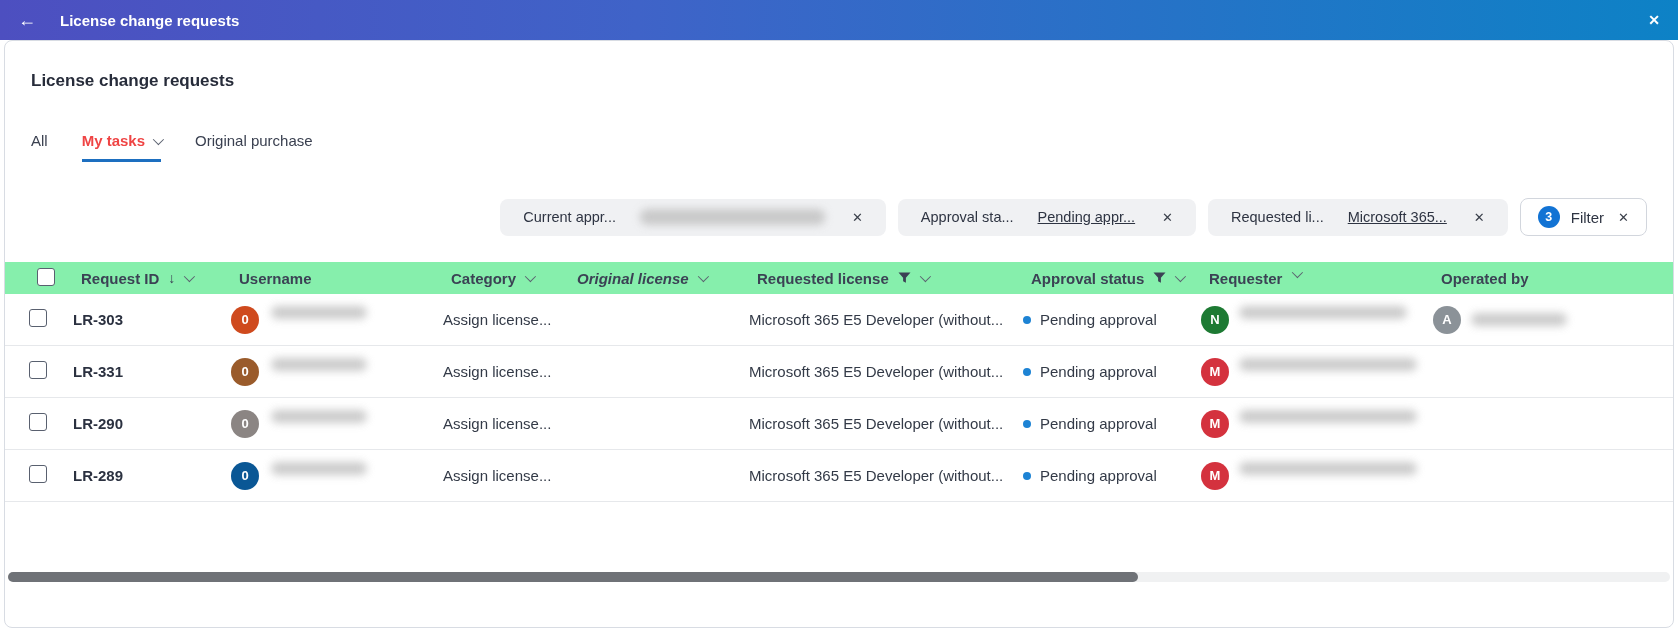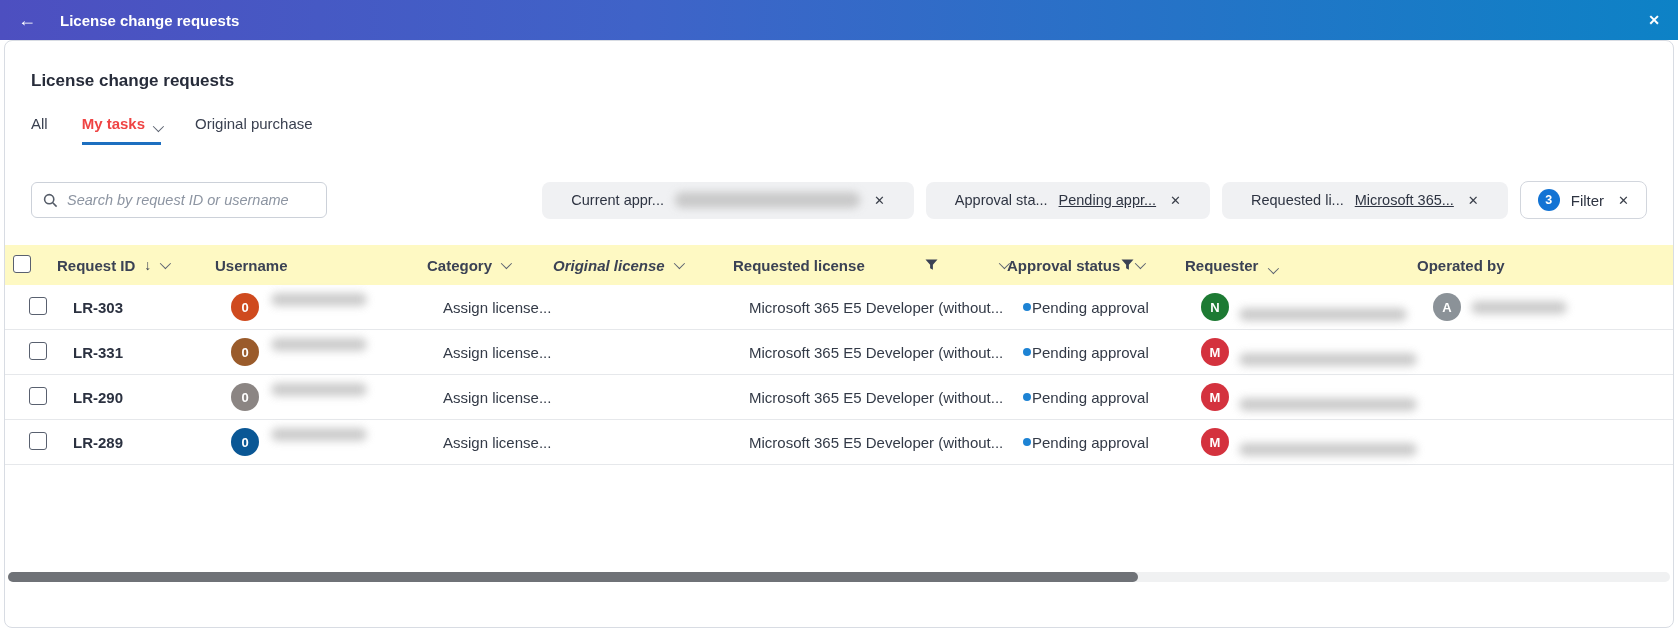--- a/index.html
+++ b/index.html
@@ -15,65 +15,65 @@
 
   
   .card { position: relative; margin: 0 4px; height: 588px; background: #fff;
     border: 1px solid #d8dce3; border-radius: 8px; overflow: hidden; }
   .pad { padding: 0 26px; }
 
   .page-title { margin-top: 30px; font-size: 17px; font-weight: 700; color: #272c3a; }
 
   
   .tabs { display: flex; gap: 34px; margin-top: 24px; color: #3a4050; }
-  .tab { display: flex; align-items: flex-end; gap: 8px; padding-bottom: 10px;
-    border-bottom: 3px solid transparent; cursor: pointer; }
+  .tab { display: flex; align-items: center; gap: 8px; padding-bottom: 10px;
+    border-bottom: 3px solid transparent; cursor: pointer; margin-top: 17px; }
   .tab.active { font-weight: 700; border-bottom-color: #1d6fc0; color: #ef4444; }
 
   .chev { width: 8px; height: 8px; border-right: 1.6px solid #5b6270; border-bottom: 1.6px solid #5b6270;
     transform: rotate(45deg) translateY(-2px); display: inline-block; flex: 0 0 auto; }
 
   
   .toolbar { display: flex; align-items: center; margin-top: 36px; }
   .search { width: 296px; height: 36px; border: 1px solid #ccd1d9; border-radius: 6px;
     display: flex; align-items: center; gap: 9px; padding: 0 11px; background: #fff; }
   .search input { border: none; outline: none; flex: 1; font-family: inherit; font-size: 14.5px;
     font-style: italic; color: #454b57; background: transparent; }
   .search input::placeholder { color: #8d95a2; font-style: italic; }
 
   .chips { margin-left: auto; display: flex; align-items: center; gap: 12px; }
   .chip { background: #f0f1f3; border-radius: 8px; height: 37px; display: flex; align-items: center;
-    gap: 11px; padding: 0 29px; font-size: 14.5px; color: #2e3442; }
+    gap: 24px; padding: 0 23px; font-size: 14.5px; color: #2e3442; }
   .chip .vlink { text-decoration: underline; cursor: pointer; }
   .xbtn { font-size: 13px; color: #3a3f4a; cursor: pointer; margin-left: 3px; }
   .btn { background: #fff; border: 1px solid #d2d6dd; border-radius: 8px; height: 38px;
     display: flex; align-items: center; gap: 11px; padding: 0 17px; font-size: 15px;
     color: #2e3442; cursor: pointer; }
   .badge { width: 22px; height: 22px; border-radius: 50%; background: #1273d4; color: #fff;
     font-size: 12.5px; font-weight: 700; display: flex; align-items: center; justify-content: center; }
 
   .row2 { display: flex; align-items: center; margin-top: 20px; }
   .selected { margin-left: auto; font-style: italic; color: #7d838e; font-size: 14.5px; }
 
   
   .table { margin-top: 26px; }
-  .thead { display: flex; align-items: center; height: 40px; background: #fef9c3;
-    font-weight: 700; font-size: 15px; color: #3b4254; padding-left: 8px; }
-  .tr { display: flex; align-items: center; height: 45px; border-bottom: 1px solid #e6e8eb;
+  .thead { display: flex; align-items: center; height: 32px; background: #86efac;
+    font-weight: 700; font-size: 15px; color: #3b4254; padding-left: 32px; }
+  .tr { display: flex; align-items: center; height: 52px; border-bottom: 1px solid #e6e8eb;
     padding-left: 24px; background: #fff; }
   .hcell { display: flex; align-items: center; gap: 9px; }
 
   .c-check { width: 44px; flex: 0 0 auto; }
   .c-id    { width: 158px; flex: 0 0 auto; }
   .c-user  { width: 212px; flex: 0 0 auto; display: flex; align-items: flex-start; gap: 12px; }
   .c-cat   { width: 126px; flex: 0 0 auto; }
   .c-orig  { width: 180px; flex: 0 0 auto; font-style: italic; }
-  .c-req   { width: 274px; flex: 0 0 auto; justify-content: space-between; }
-  .c-appr  { width: 178px; flex: 0 0 auto; display: flex; align-items: center; gap: 1px; }
-  .c-reqr  { width: 232px; flex: 0 0 auto; display: flex; align-items: flex-end; gap: 10px; }
+  .c-req   { width: 274px; flex: 0 0 auto; }
+  .c-appr  { width: 178px; flex: 0 0 auto; display: flex; align-items: center; gap: 9px; }
+  .c-reqr  { width: 232px; flex: 0 0 auto; display: flex; align-items: flex-start; gap: 10px; }
   .c-oper  { width: 240px; flex: 0 0 auto; display: flex; align-items: center; gap: 10px; }
 
   .checkbox { width: 18px; height: 18px; border: 1.5px solid #59606f; border-radius: 3px;
     background: #fff; display: inline-block; cursor: pointer; }
   .req-id { font-weight: 700; color: #2b3140; }
   .avatar { width: 28px; height: 28px; border-radius: 50%; color: #fff; font-size: 13px;
     font-weight: 700; display: flex; align-items: center; justify-content: center; flex: 0 0 auto; }
   .dot { width: 8px; height: 8px; border-radius: 50%; background: #1d83d4; flex: 0 0 auto; }
 
   .redacted { height: 13px; border-radius: 7px; background: #c2c2c2; filter: blur(4px); opacity: .85; }
@@ -107,27 +107,20 @@
       <div class="tab active">
         <span>My tasks</span>
         <span class="chev"></span>
       </div>
       <div class="tab">
         <span>Original purchase</span>
       </div>
     </div>
 
     <div class="toolbar">
-      <div class="search">
-        <svg width="15" height="15" viewBox="0 0 15 15">
-          <circle cx="6.2" cy="6.2" r="4.6" fill="none" stroke="#555c68" stroke-width="1.6"></circle>
-          <line x1="9.8" y1="9.8" x2="13.6" y2="13.6" stroke="#555c68" stroke-width="1.6"></line>
-        </svg>
-        <input type="text" placeholder="Search by request ID or username" style="">
-      </div>
 
       <div class="chips">
         <div class="chip">
           <span>Current appr...</span>
           <span class="redacted w185"></span>
           <span class="xbtn">✕</span>
         </div>
         <div class="chip">
           <span>Approval sta...</span>
           <span class="vlink">Pending appr...</span>

